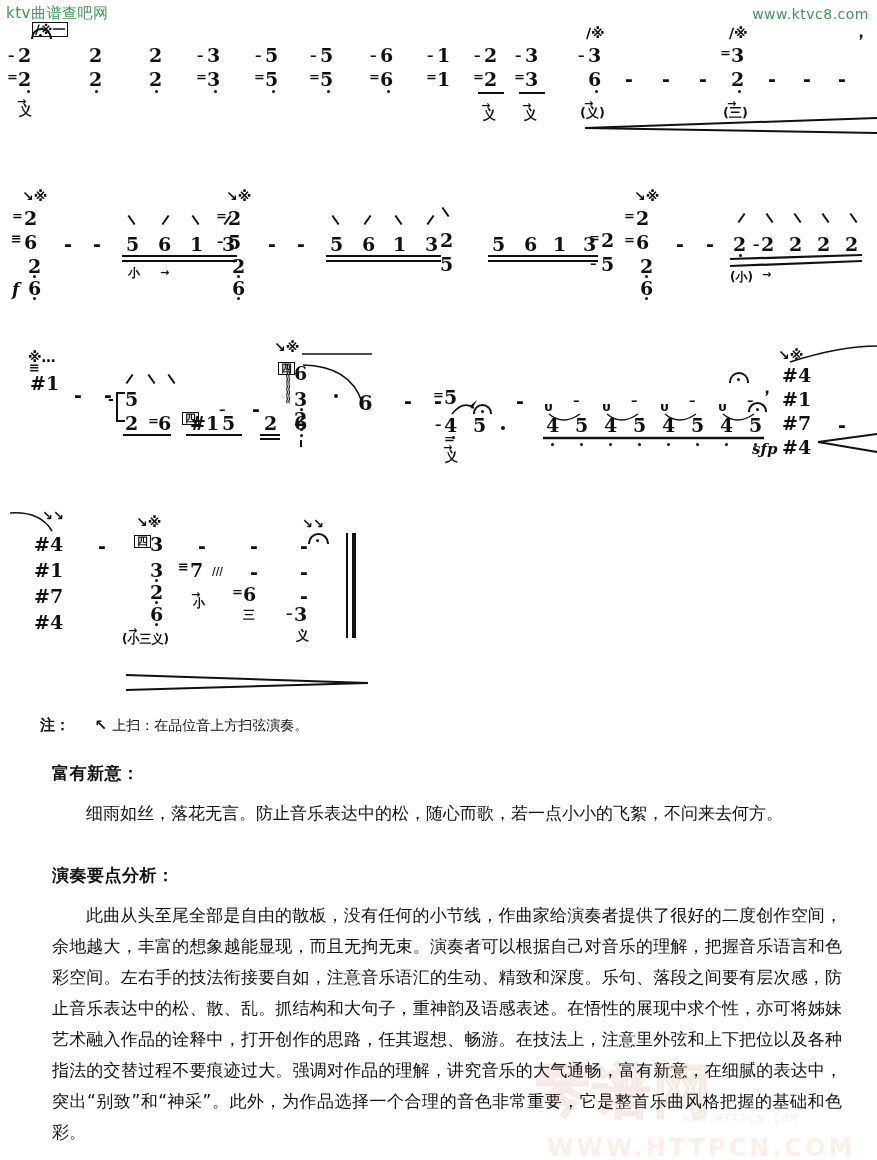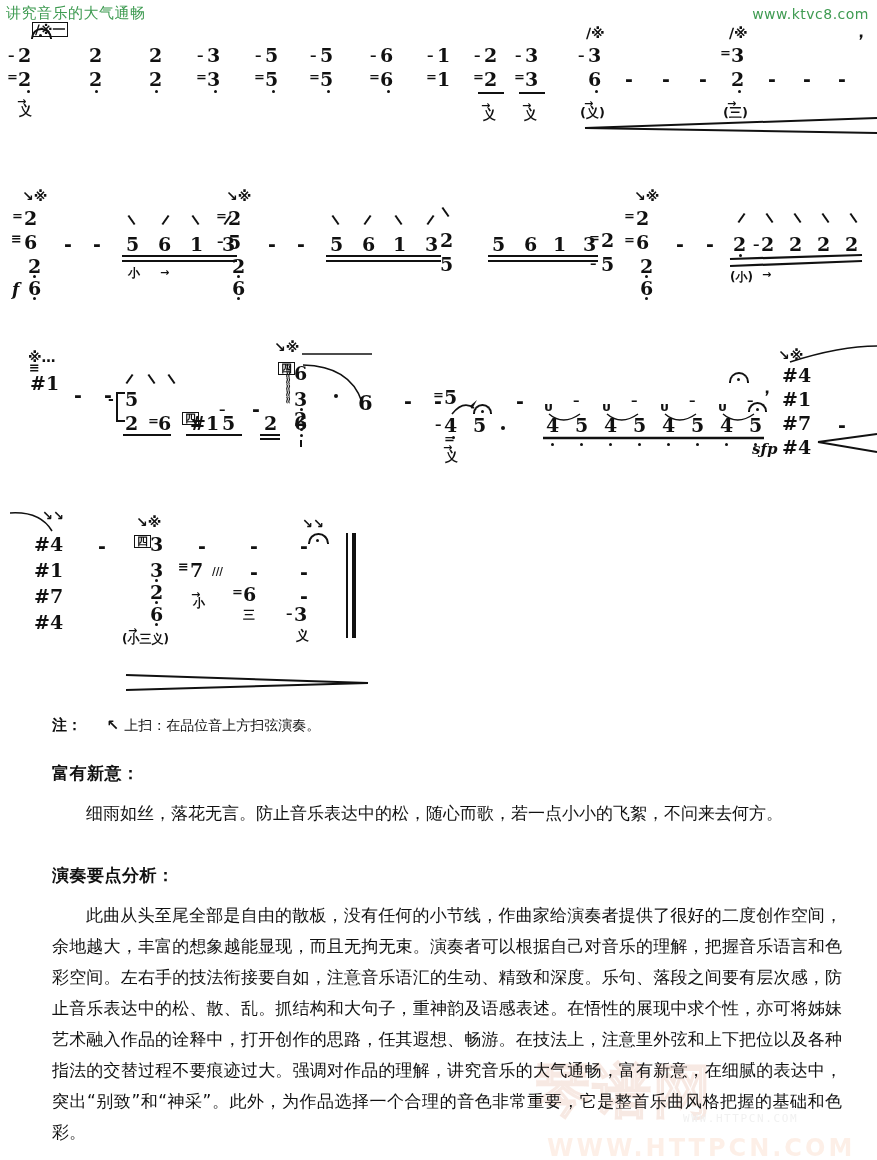--- a/index.html
+++ b/index.html
@@ -88,41 +88,41 @@
     position:absolute;border:2px solid #111;border-right:none;width:7px;
   }
   .dblbar{position:absolute;width:3px;background:#111;}
   .wavy{
     position:absolute;width:8px;
     font-size:10px;line-height:8px;color:#111;font-weight:700;
     writing-mode:vertical-rl;letter-spacing:-2px;
   }
   svg.ov{position:absolute;left:0;top:0;overflow:visible;}
   .note-line{
-    position:absolute;left:52px;top:716px;font-size:15px;font-weight:700;
+    position:absolute;left:40px;top:716px;font-size:15px;font-weight:700;
     white-space:nowrap;
   }
   .note-line .lbl{font-weight:700;}
   .note-line .body{font-weight:500;font-size:14px;}
   .h-sec{
     position:absolute;left:52px;font-size:17px;font-weight:700;letter-spacing:.5px;
   }
   .para{
     position:absolute;left:52px;width:790px;
     font-size:17px;line-height:31px;text-align:justify;text-justify:inter-ideograph;
     font-weight:500;
   }
   .para.indent{text-indent:2em;}
 </style>
 </head>
 <body>
 
 <div class="page">
 
-  <div class="wm-green wm-tl">讲究音乐的大气通畅</div>
+  <div class="wm-green wm-tl">ktv曲谱查吧网</div>
   <div class="wm-green wm-tr">www.ktvc8.com</div>
 
   <div class="wm-big">
     <div class="cn">琴谱网</div>
     <div class="url">WWW.HTTPCN.COM</div>
     <div class="url2">WWW.HTTPCN.COM</div>
   </div>
 
   <div class="staff" style="top:0;height:140px;">
 

